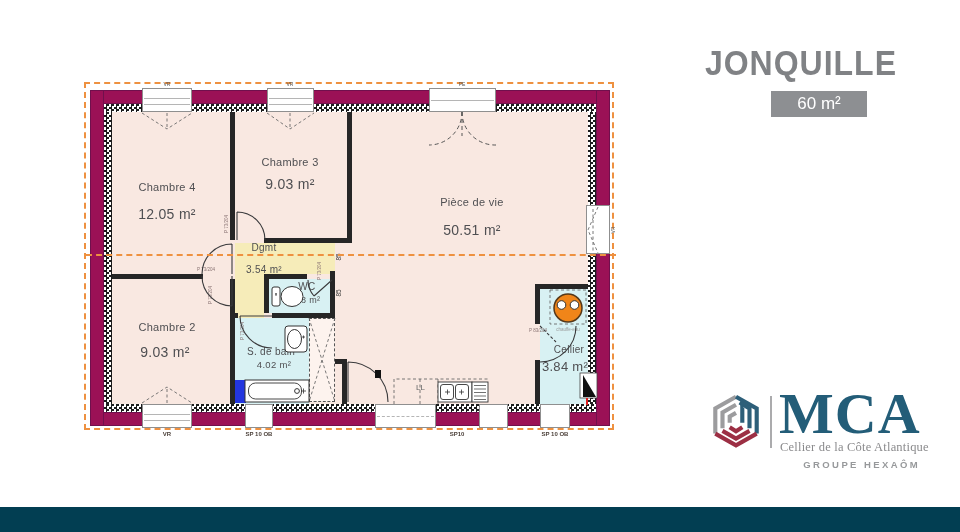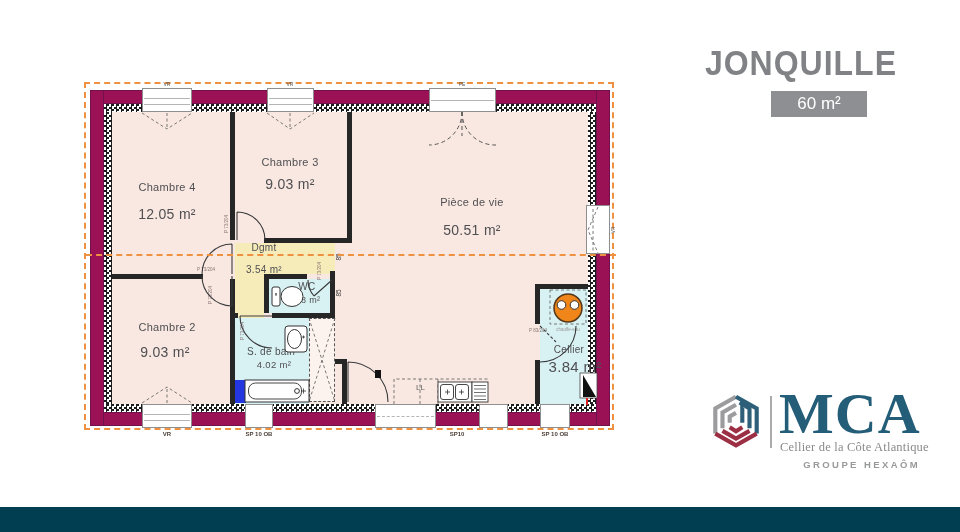--- a/index.html
+++ b/index.html
@@ -191,21 +191,21 @@
   <div class="lbl a" style="left:386px;top:146px;">50.51 m²</div>
   <div class="lbl s10" style="left:178px;top:163px;">Dgmt</div>
   <div class="lbl s10" style="left:178px;top:185px;">3.54 m²</div>
   <div class="lbl s10" style="left:221px;top:202px;">WC</div>
   <div class="lbl" style="left:218px;top:216px;font-size:9px;">1.38 m²</div>
   <div class="lbl" style="left:81px;top:243px;">Chambre 2</div>
   <div class="lbl a" style="left:79px;top:268px;">9.03 m²</div>
   <div class="lbl s10" style="left:185px;top:267px;">S. de bain</div>
   <div class="lbl" style="left:188px;top:280px;font-size:9.5px;">4.02 m²</div>
   <div class="lbl s10" style="left:483px;top:265px;">Cellier</div>
-  <div class="lbl" style="left:489px;top:282px;font-size:15px;">3.84 m²</div>
+  <div class="lbl" style="left:479px;top:282px;font-size:13px;">3.84 m²</div>
 
   <div class="dim" style="left:252px;top:173px;">85</div>
   <div class="dim" style="left:252px;top:209px;">85</div>
 
   <div class="microR" style="left:140px;top:140px;">P 73/204</div>
   <div class="micro" style="left:120px;top:185px;">P 73/204</div>
   <div class="microR" style="left:124px;top:211px;">P 73/204</div>
   <div class="microR" style="left:156px;top:247px;">P 73/204</div>
   <div class="microR" style="left:233px;top:187px;">P 73/204</div>
   <div class="micro" style="left:452px;top:246px;">P 83/204</div>

